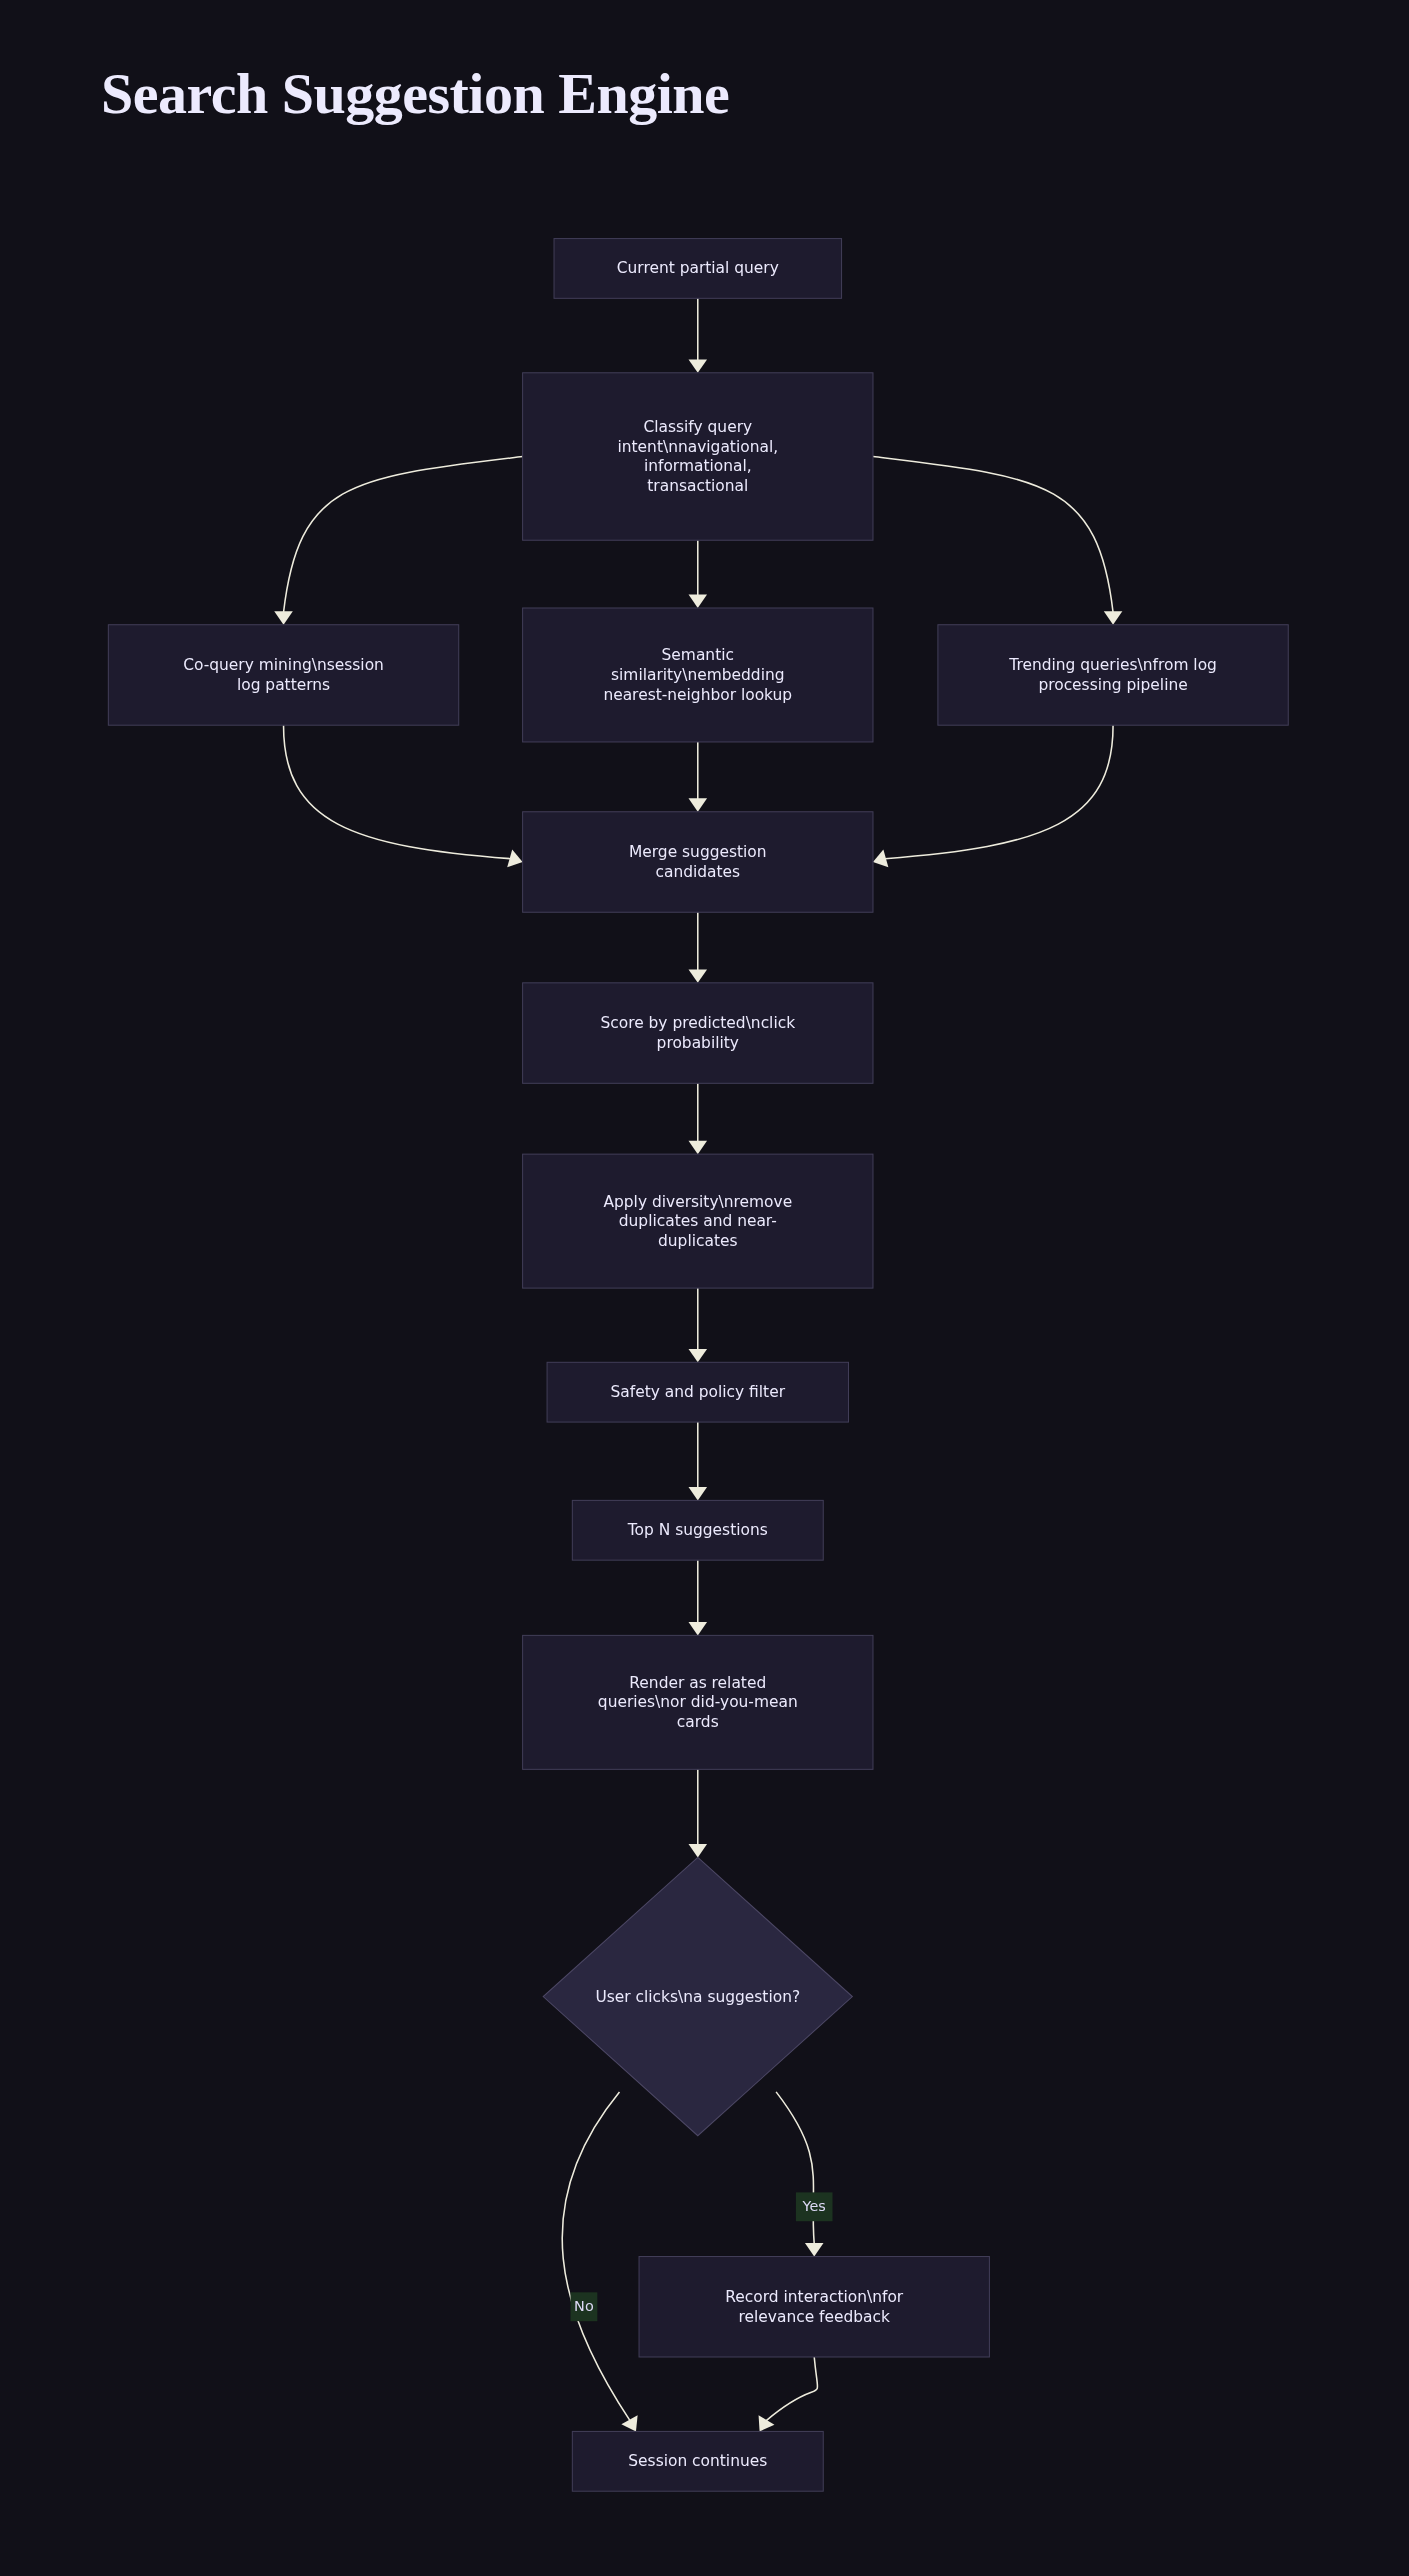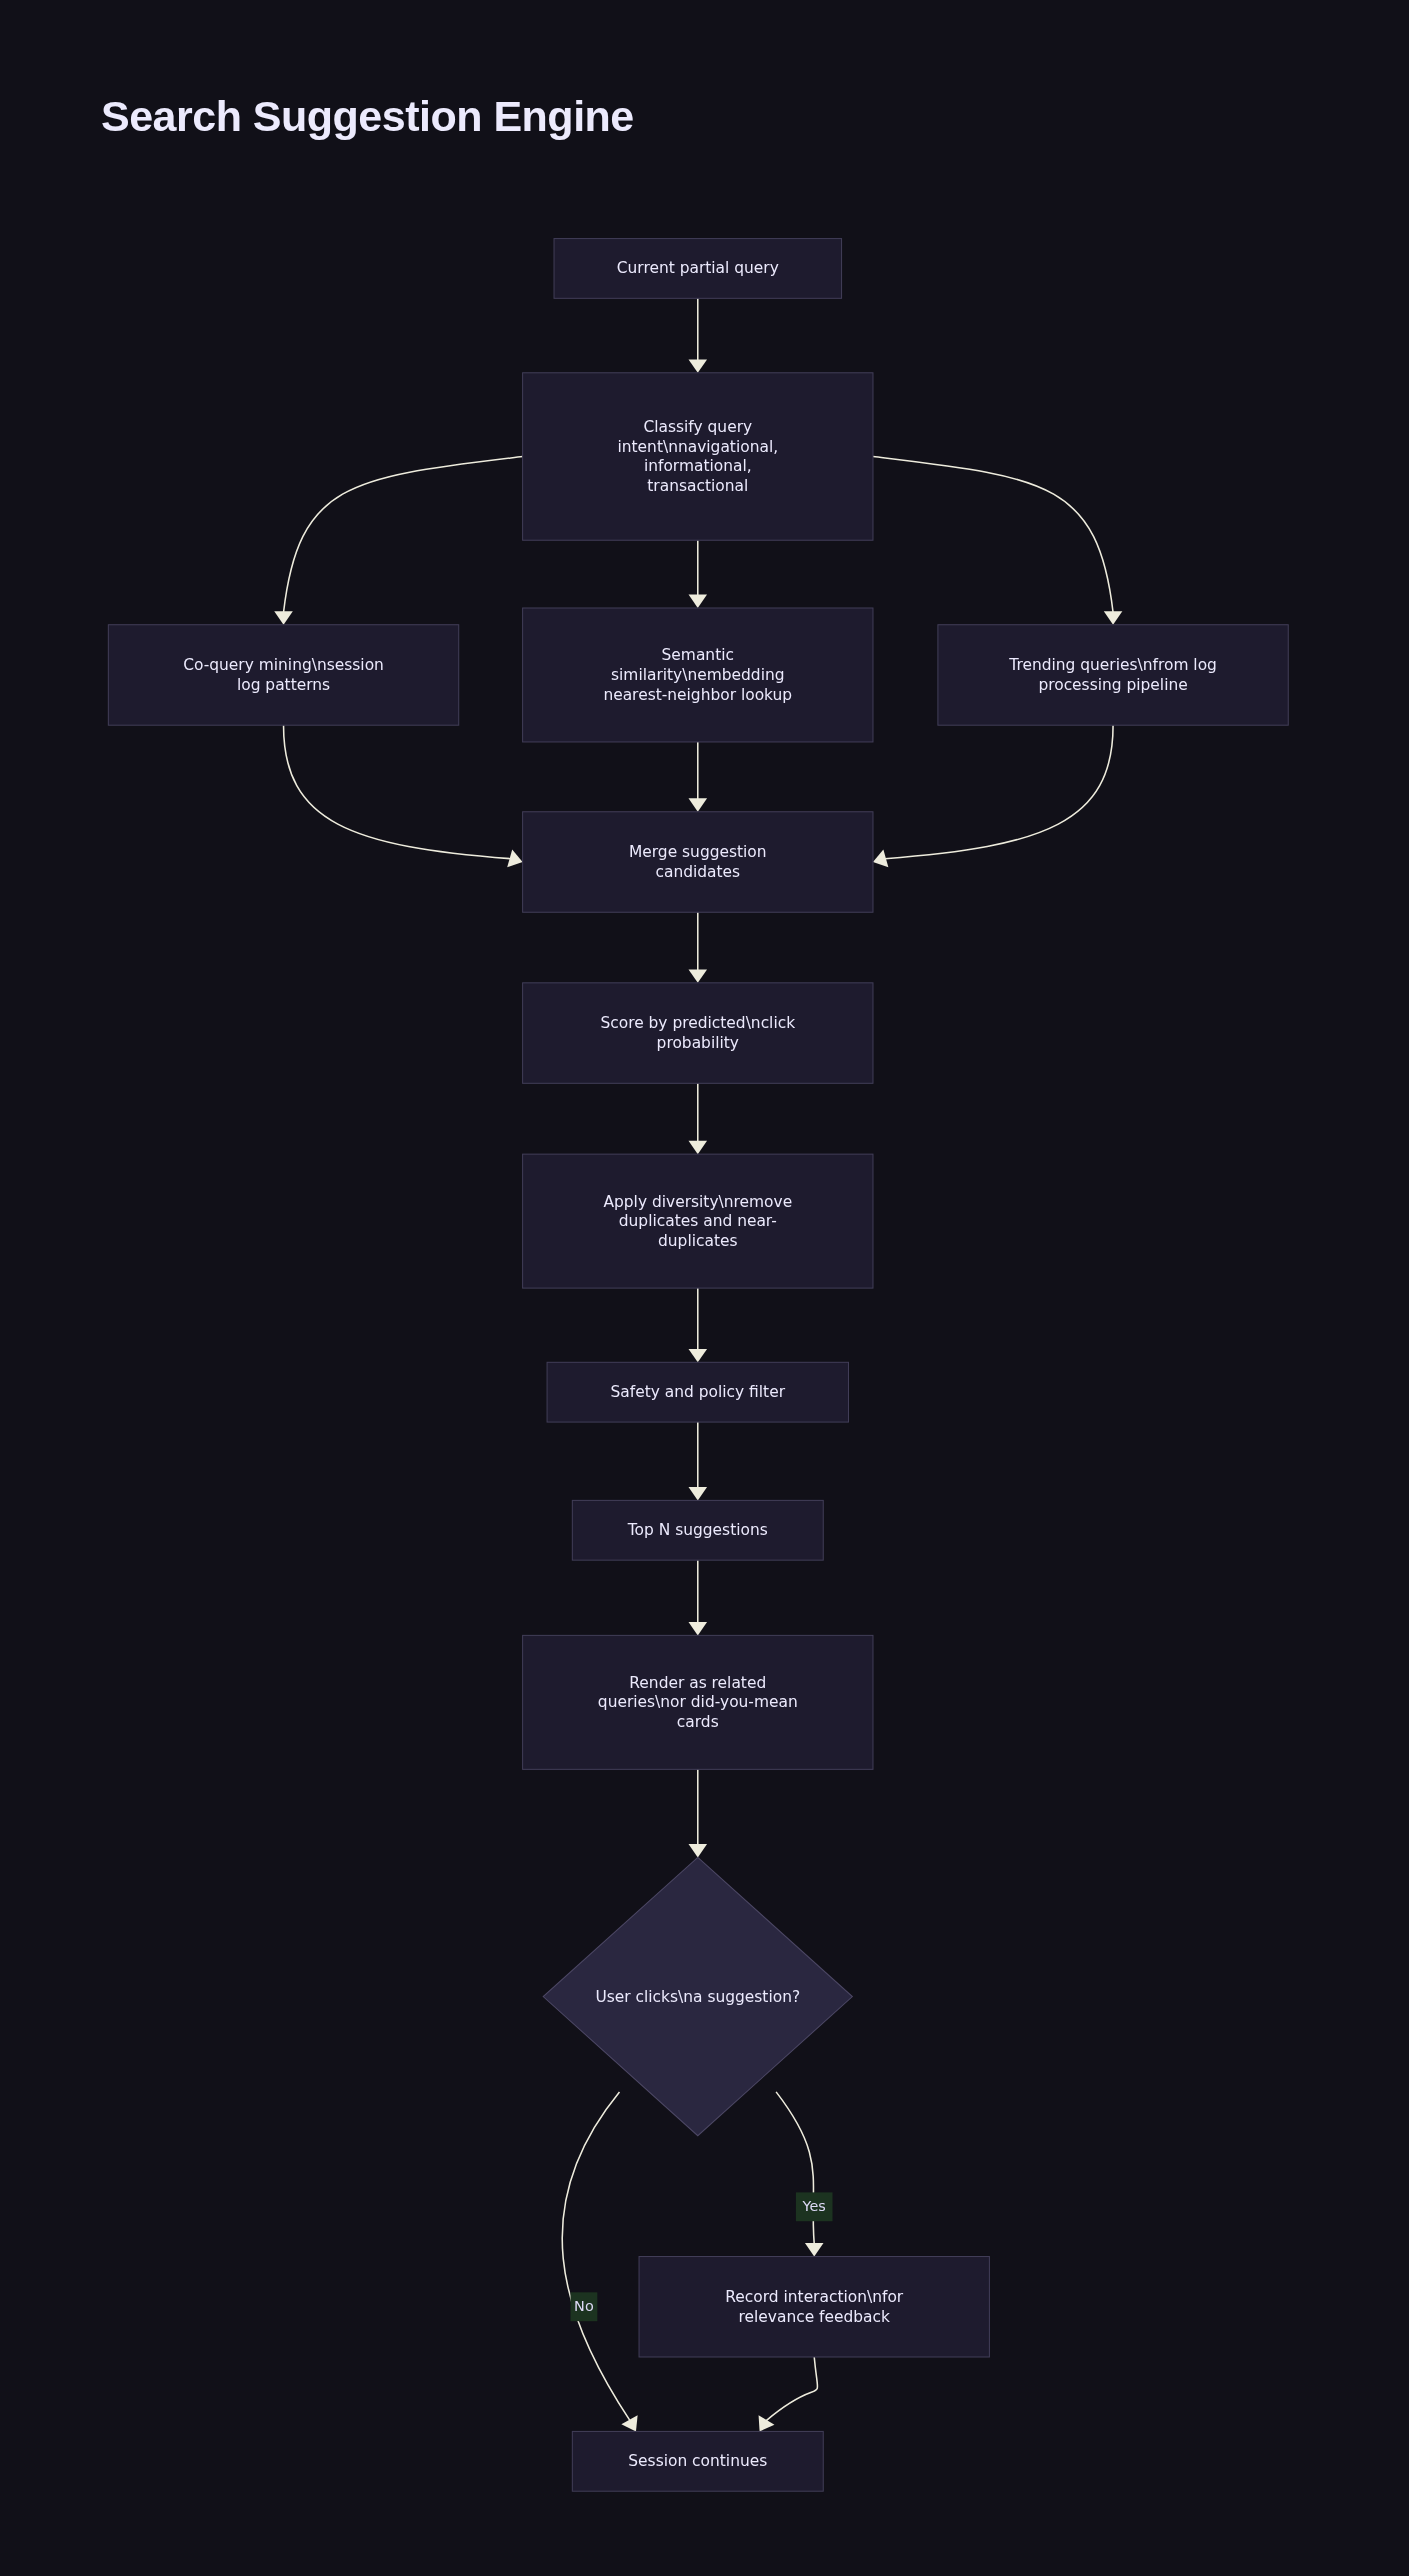--- a/index.html
+++ b/index.html
@@ -10,23 +10,23 @@
   body {
     width: 1410px;
     height: 2687px;
     position: relative;
     font-family: "DejaVu Sans", sans-serif;
     overflow: hidden;
   }
   #page-title {
     position: absolute;
     left: 101px;
-    top: 92px;
-    font-family: Liberation Sans, sans-serif;
-    font-size: 43px;
+    top: 60px;
+    font-family: Liberation Serif, serif;
+    font-size: 58px;
     font-weight: bold;
     color: #eceafd;
     letter-spacing: -0.5px;
     white-space: nowrap;
   }
   #flow-svg {
     position: absolute;
     left: 0;
     top: 0;
     width: 1410px;

